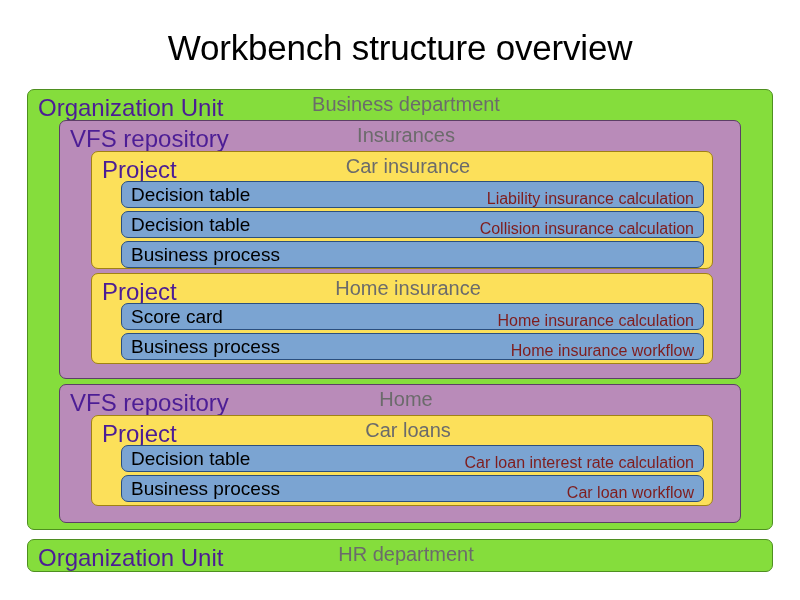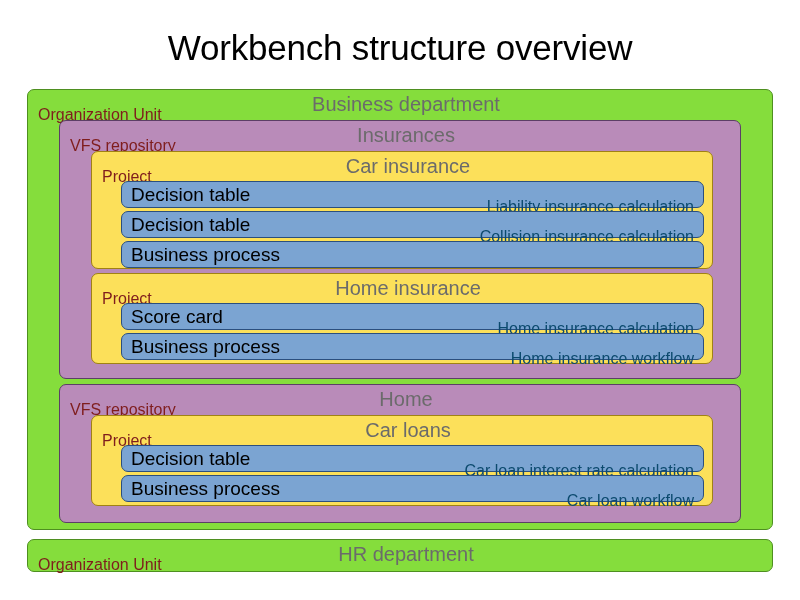--- a/index.html
+++ b/index.html
@@ -44,23 +44,23 @@
 
   
   .hdr {
     position: relative;
     height: 28px;
     line-height: 28px;
   }
   .hdr .type {
     position: absolute;
     left: 10px;
-    top: 11px;
-    font-size: 16px;
-    color: #7f1d1d;
+    top: 4px;
+    font-size: 24px;
+    color: #4c1d95;
     white-space: nowrap;
   }
   .hdr .name {
     position: absolute;
     left: 0;
     right: 0;
     top: 0;
     text-align: center;
     font-size: 20px;
     color: #6b6b6b;
@@ -156,23 +156,23 @@
     position: absolute;
     left: 9px;
     top: 0;
     font-size: 19px;
     color: #000000;
     white-space: nowrap;
   }
   .asset .name {
     position: absolute;
     right: 9px;
-    top: 12px;
+    top: 4px;
     font-size: 16px;
-    color: #0c4a6e;
+    color: #7f1d1d;
     white-space: nowrap;
   }
 </style>
 </head>
 <body>
 
 <div class="canvas">
 
   <div class="title">Workbench structure overview</div>
 

